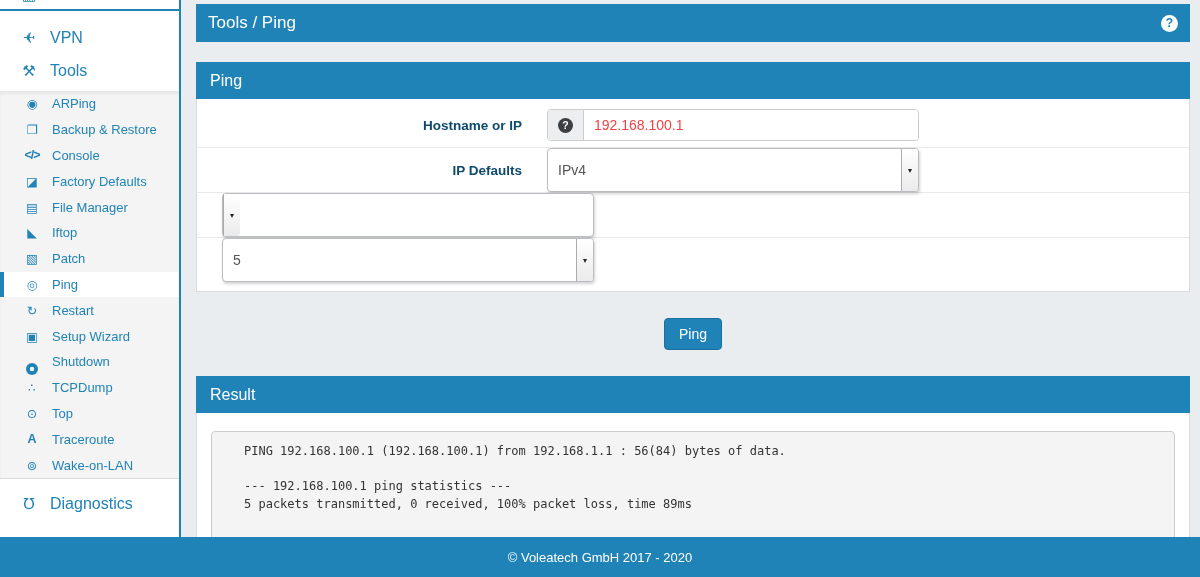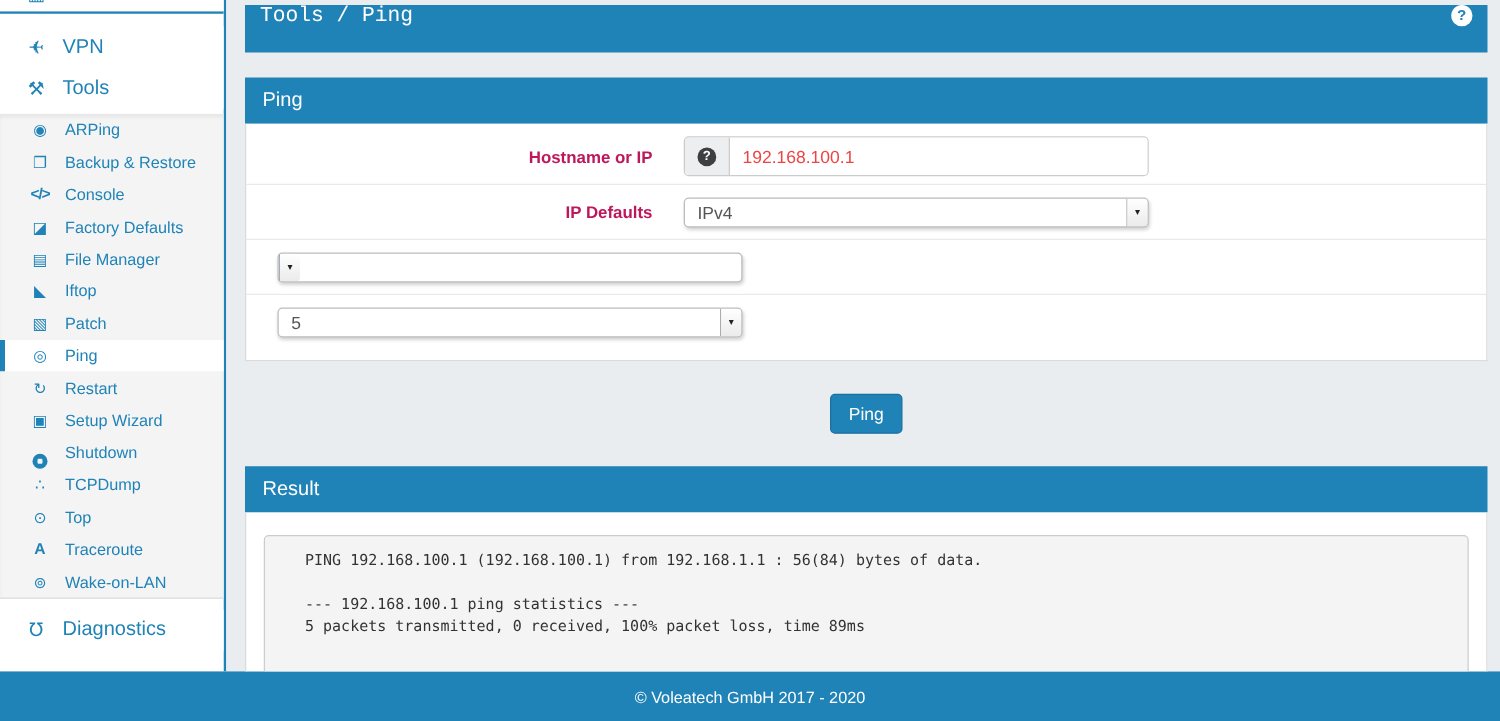--- a/index.html
+++ b/index.html
@@ -33,42 +33,42 @@
   .power-css{position:relative;}
   .power-css::before{content:"";position:absolute;left:4px;top:1px;width:12px;height:12px;
     border-radius:50%;background:var(--primary);}
   .power-css::after{content:"";position:absolute;left:8px;top:5px;width:4px;height:4px;
     background:#f4f4f4;border-radius:1px;}
   .diag-item{margin-top:9px;}
 
   
   .content{flex:1;padding:4px 10px 0 15px;overflow:hidden;background:var(--page-bg);}
   .page-header{height:38px;background:var(--primary);color:#fff;display:flex;
-    align-items:flex-start;padding:0 12px;font-size:17px;font-family:Liberation Mono, monospace;}
+    align-items:center;padding:0 12px;font-size:17px;}
   .help-circle{margin-left:auto;width:17px;height:17px;border-radius:50%;background:#fff;
     color:var(--primary);font-size:12px;font-weight:bold;display:flex;align-items:center;
     justify-content:center;cursor:pointer;}
   .panel{margin-top:20px;}
   .panel-header{height:37px;background:var(--primary);color:#fff;display:flex;
     align-items:center;padding:0 14px;font-size:16px;}
   .panel-body{background:#fff;border:1px solid #d9dcdf;border-top:none;}
   .ping-body{padding:4px 0 9px 0;}
   .form-row{display:flex;align-items:center;min-height:44px;}
   .form-row + .form-row{border-top:1px solid #e9e9e9;}
-  .form-label{width:325px;text-align:right;font-weight:bold;font-size:13.5px;color:#be185d;}
+  .form-label{width:325px;text-align:right;font-weight:bold;font-size:13.5px;color:#0c4a6e;}
   .control{margin-left:25px;width:372px;}
   .input-group{display:flex;height:32px;border:1px solid #ccc;border-radius:4px;
     background:#fff;overflow:hidden;}
   .addon{width:36px;background:#eceeef;border-right:1px solid #ccc;display:flex;
     align-items:center;justify-content:center;flex-shrink:0;}
   .qcircle{width:15px;height:15px;border-radius:50%;background:#3c4043;color:#fff;
     font-size:10.5px;font-weight:bold;display:flex;align-items:center;justify-content:center;}
   .text-input{border:none;outline:none;flex:1;padding:0 10px;font-size:14px;color:#ef4444;
     font-family:"Liberation Sans","DejaVu Sans",sans-serif;min-width:0;background:#fff;}
-  .select{display:flex;align-items:stretch;height:24px;border:1px solid #b9bdc1;
+  .select{display:flex;align-items:stretch;height:44px;border:1px solid #b9bdc1;
     border-radius:4px;background:#fff;cursor:pointer;box-shadow:1px 2px 3px rgba(0,0,0,0.18);}
   .select-value{flex:1;display:flex;align-items:center;padding:0 10px;font-size:14px;color:#555;}
   .caret-box{width:17px;border-left:1px solid #a9adb1;display:flex;align-items:center;
     justify-content:center;font-size:8px;color:#222;
     background:linear-gradient(#ffffff,#ebebeb);border-radius:0 3px 3px 0;}
   .actions{height:84px;display:flex;align-items:center;justify-content:center;}
   .btn-primary{background:var(--primary);color:#fff;border:1px solid var(--primary-dark);
     border-radius:4px;padding:7px 14px;font-size:14px;cursor:pointer;
     font-family:"Liberation Sans","DejaVu Sans",sans-serif;}
   .result-body{padding:18px 14px 20px 14px;}

